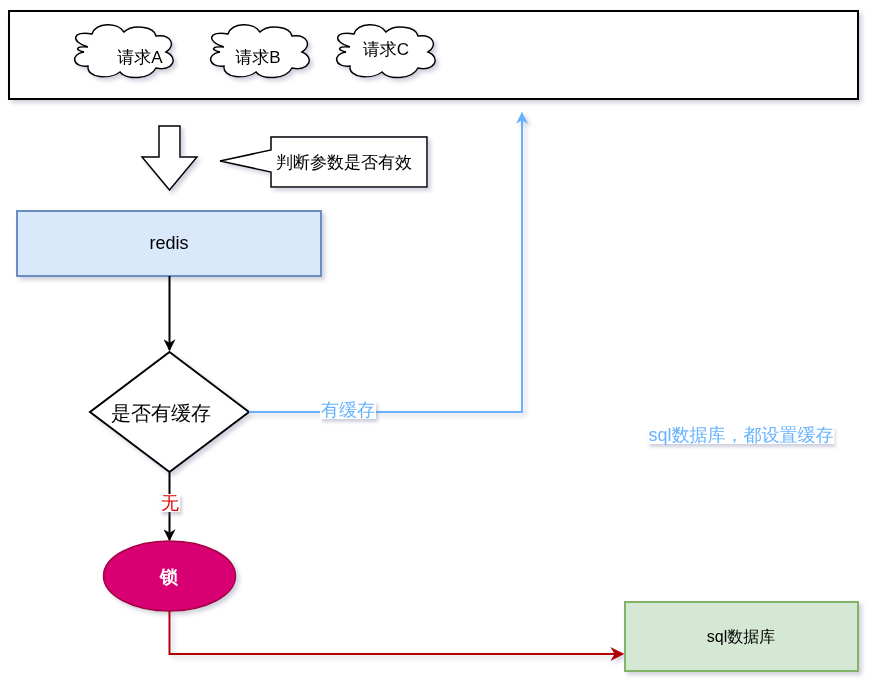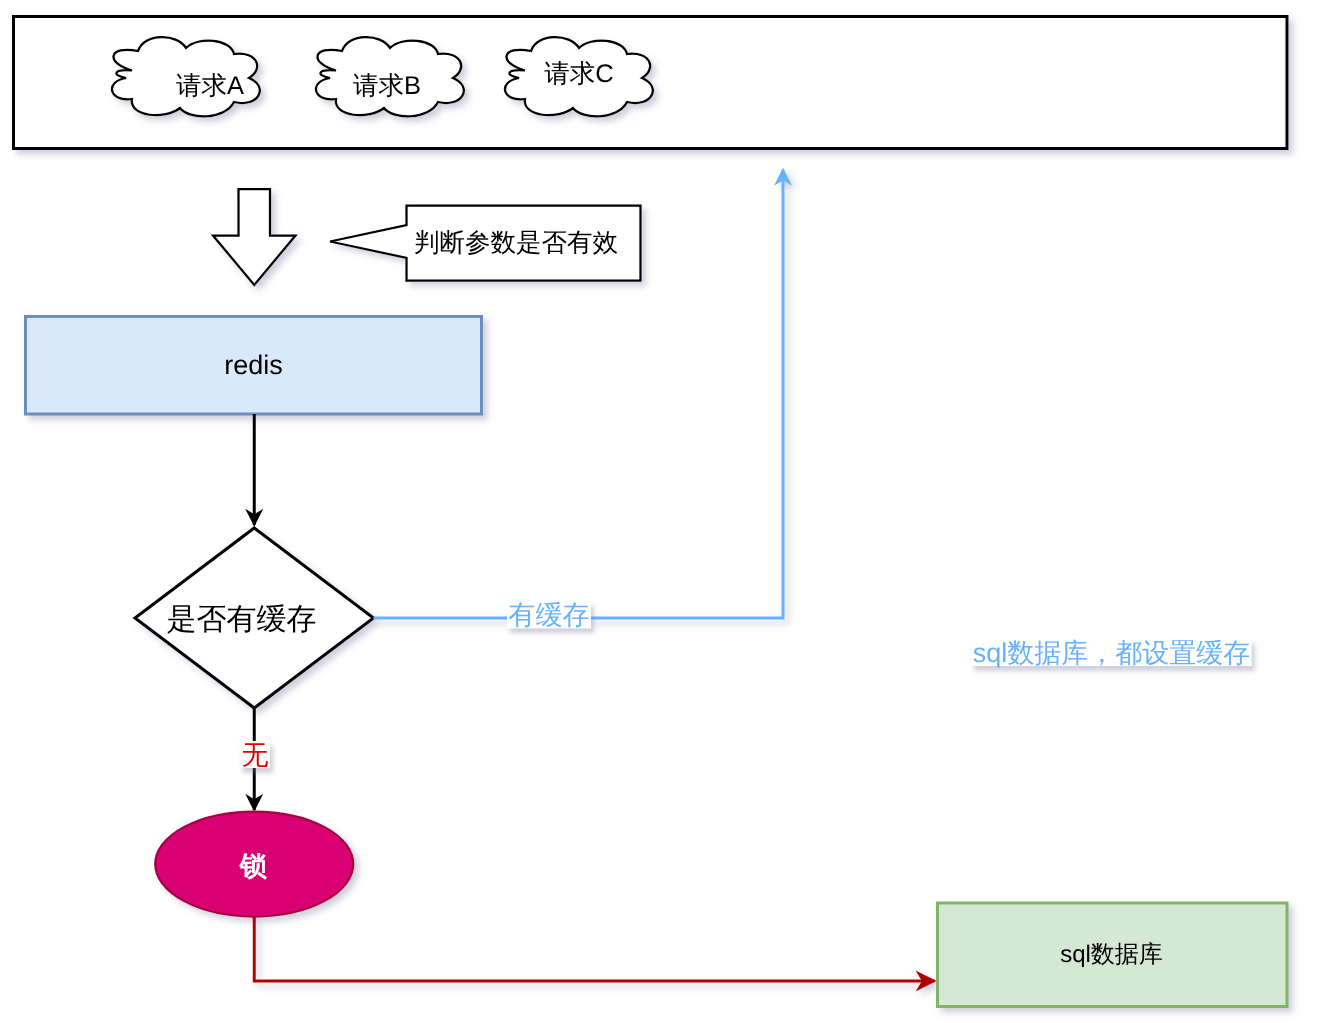--- a/index.html
+++ b/index.html
@@ -78,21 +78,21 @@
 <div class="lbl center t-cloud" style="left:114px; top:57px;margin-left:26px;">请求A</div>
 <div class="lbl center t-cloud" style="left:258px; top:57px;">请求B</div>
 <div class="lbl center t-cloud" style="left:386px; top:49px;">请求C</div>
 
 <div class="lbl center t-callout" style="left:344px; top:162px;">判断参数是否有效</div>
 
 <div class="lbl center t-redis" style="left:169px; top:243px;">redis</div>
 
 <div class="lbl center t-decision" style="left:151px; top:413px;margin-left:10px;">是否有缓存</div>
 
-<div class="lbl center t-edge-blue" style="left:366px; top:410px;">有缓存</div>
+<div class="lbl center t-edge-blue" style="left:348px; top:410px;">有缓存</div>
 
 <div class="lbl center t-edge-red" style="left:170px; top:503px;">无</div>
 
 <div class="lbl center t-lock" style="left:169px; top:577px;">锁</div>
 
 <div class="lbl center t-edge-blue" style="left:741px; top:435px;">sql数据库，都设置缓存</div>
 
 <div class="lbl center t-sql" style="left:741px; top:637px;">sql数据库</div>
 
 </body></html>

